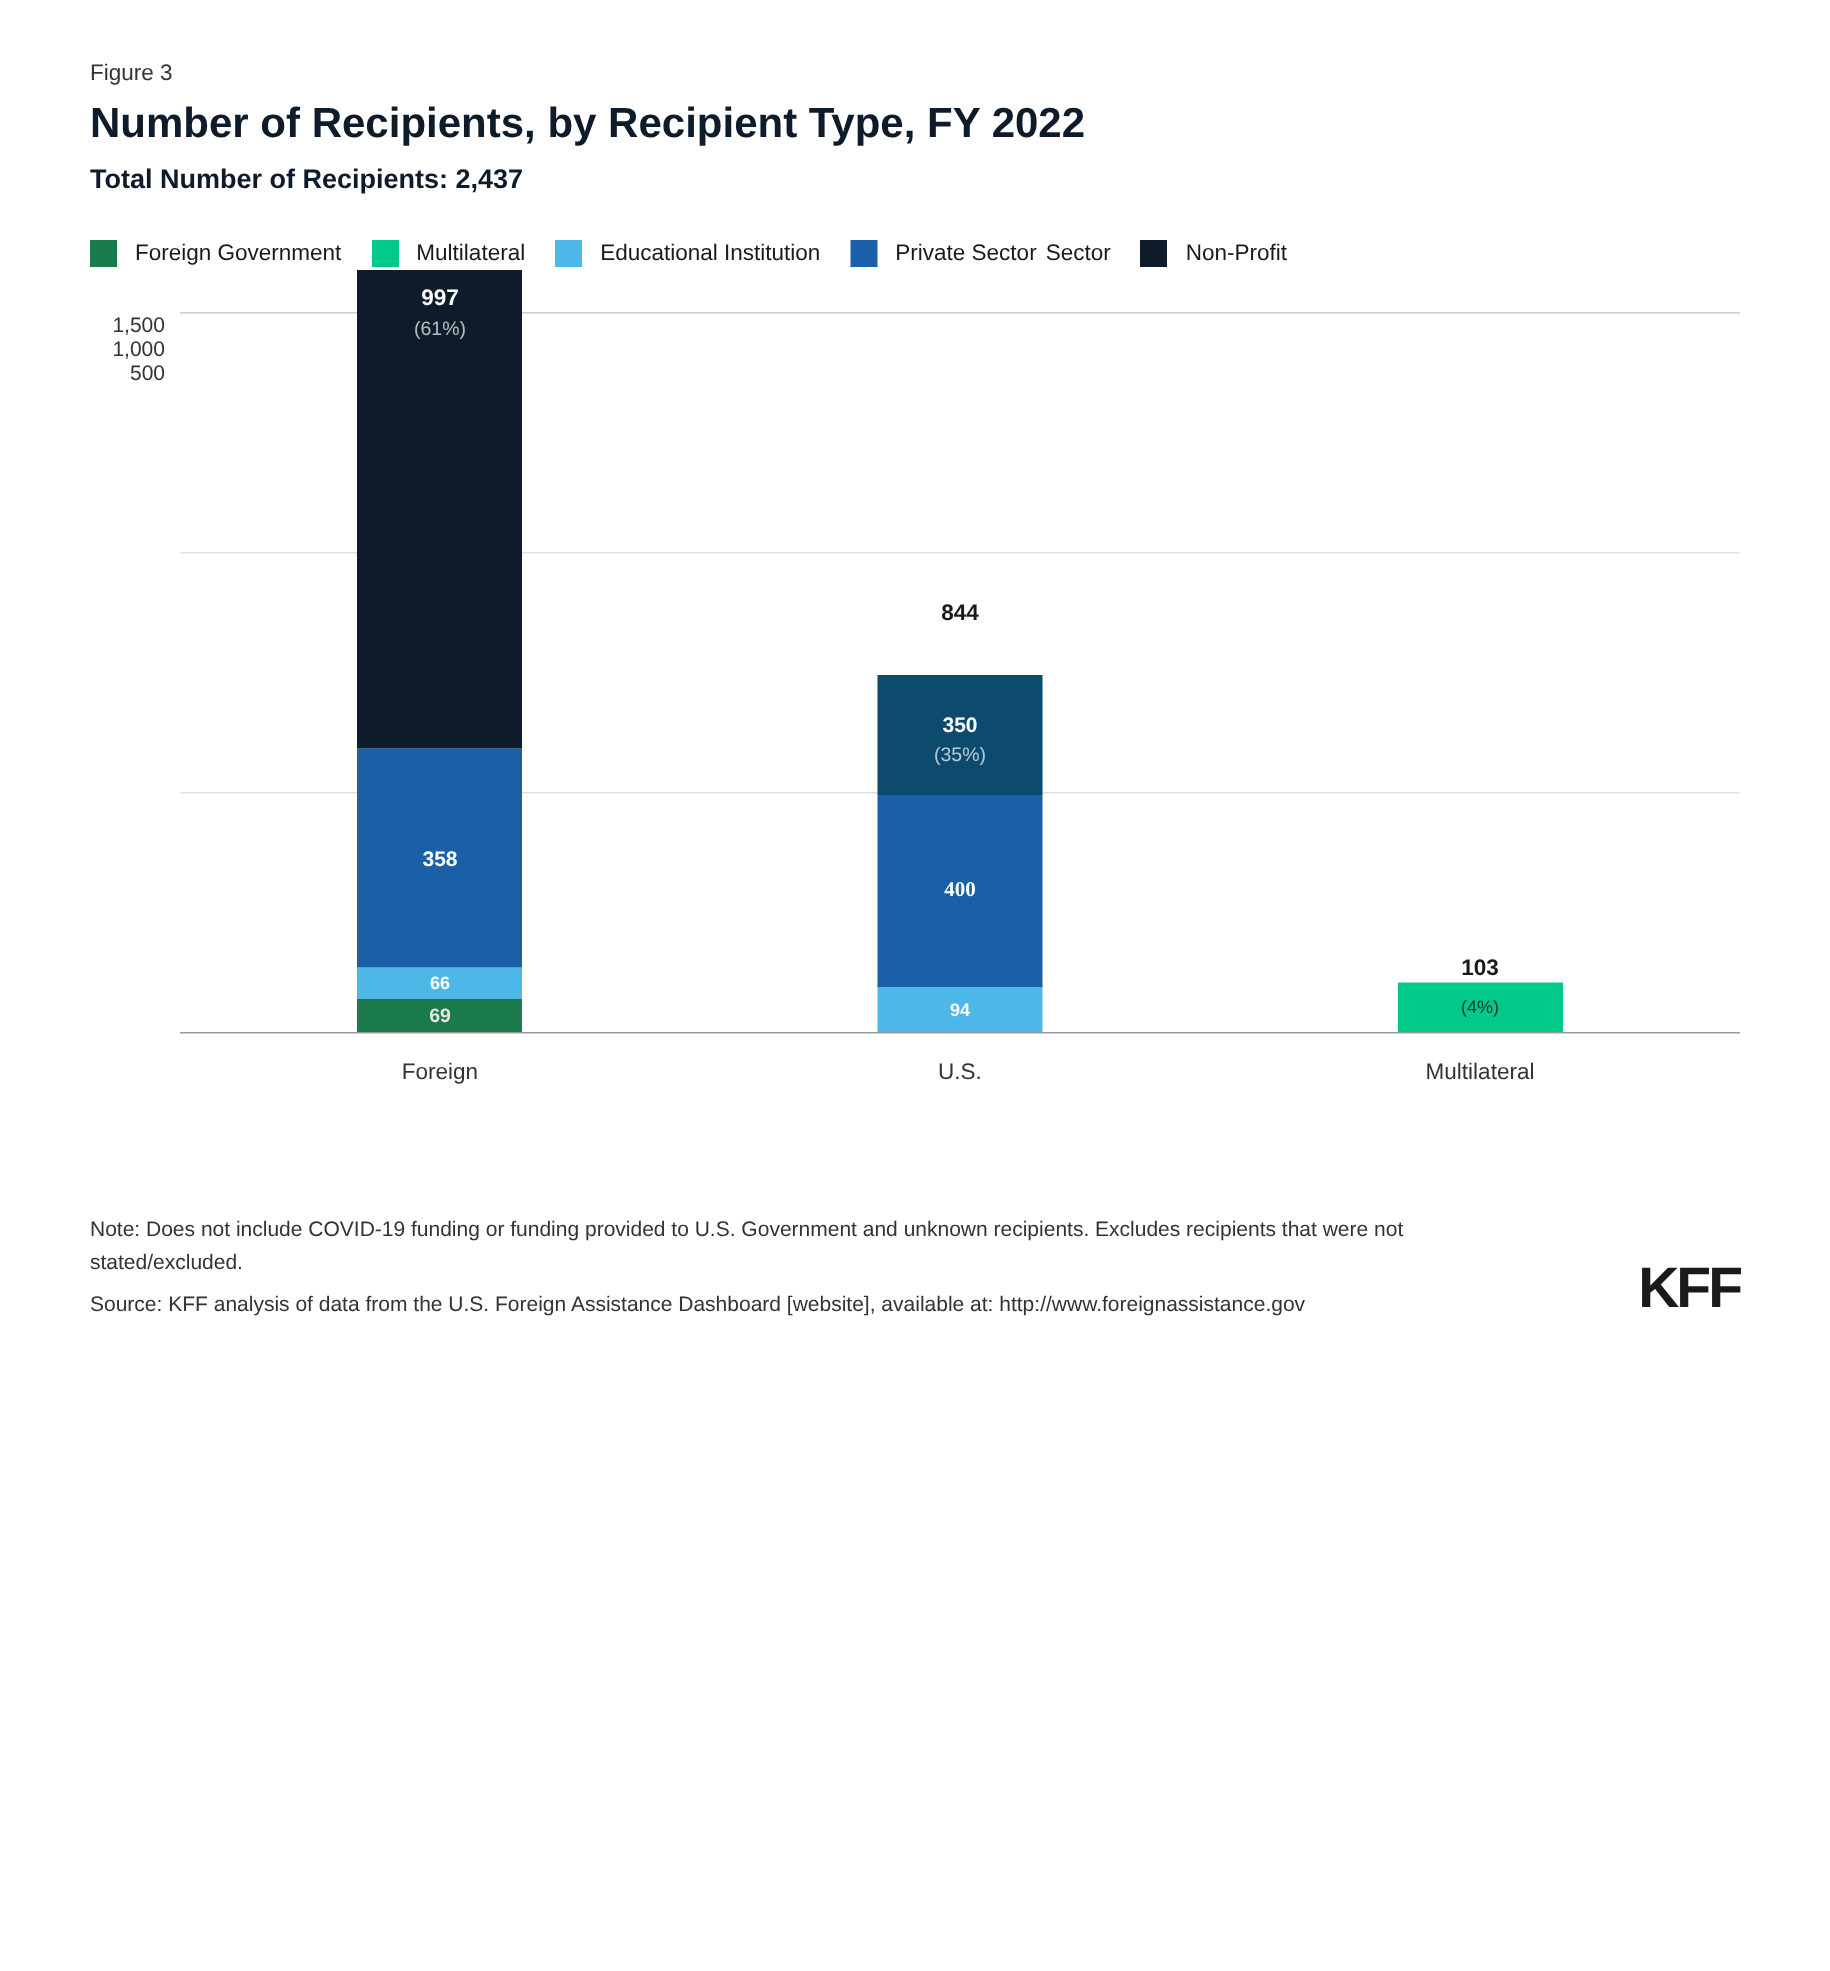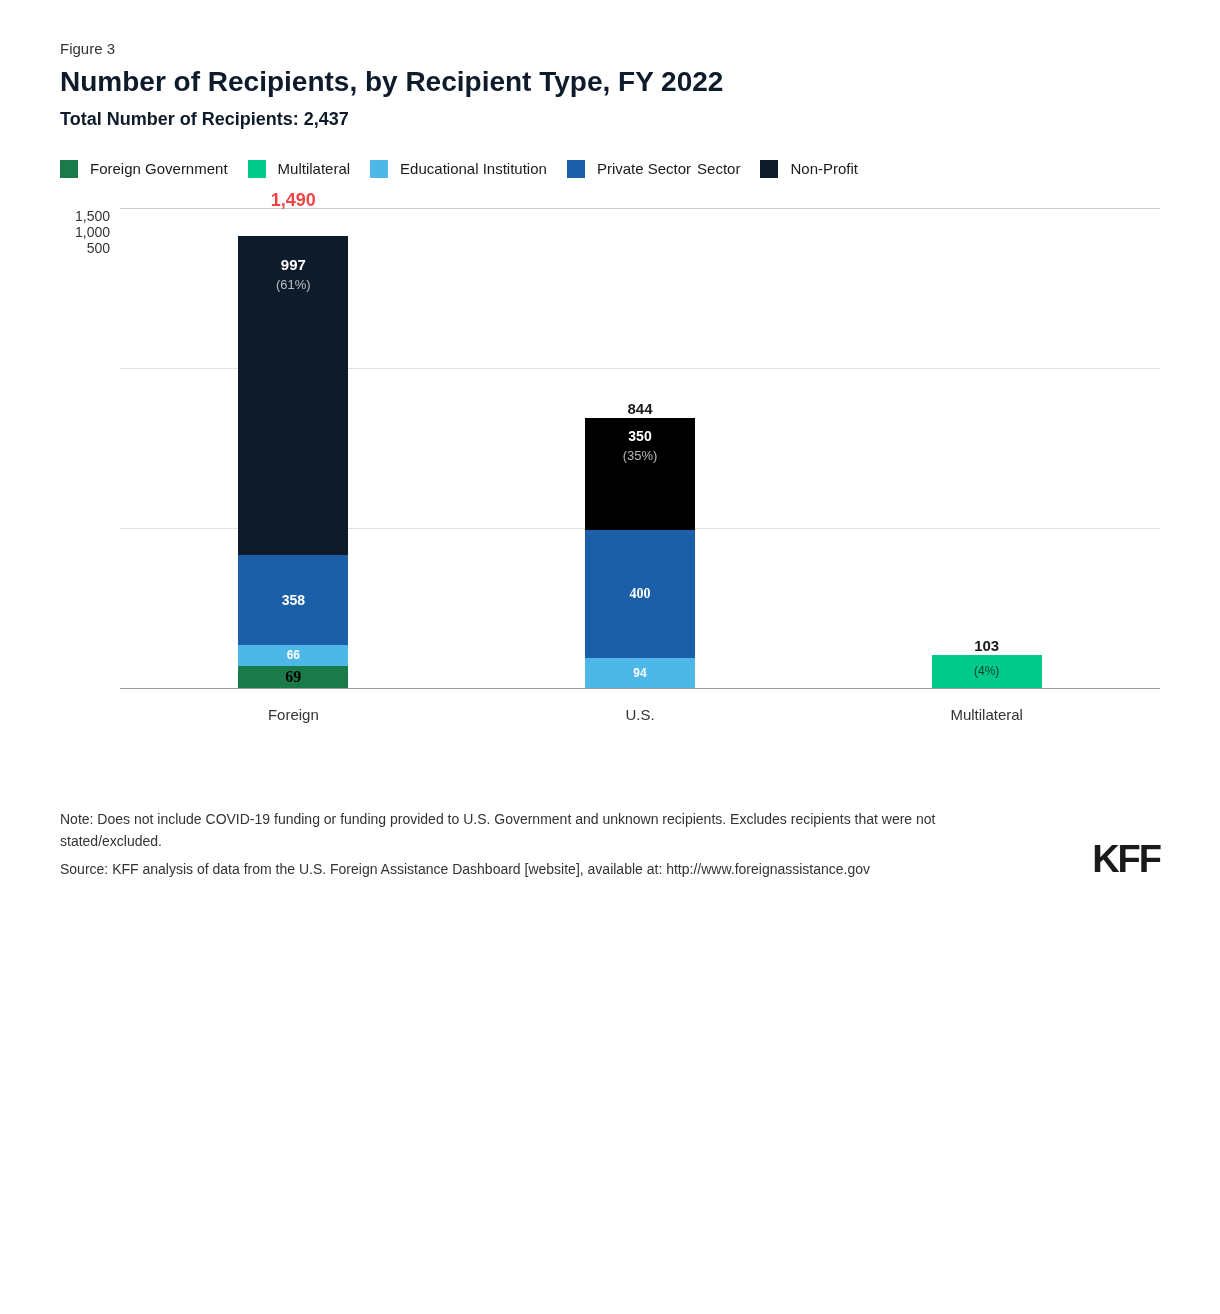--- a/index.html
+++ b/index.html
@@ -131,52 +131,52 @@
     </div>
 
     <div style="display:flex; flex-direction:row; align-items:flex-end; height:480px; position:absolute; left:0; right:0; top:0;">
 
       <div class="bar-group" style="position:relative; display:flex; justify-content:center; align-items:flex-end; flex:1; height:480px;">
 
         <div style="position:absolute; bottom:477px; left:50%; transform:translateX(-50%); font-family:Arial,sans-serif; font-size:18px; font-weight:700; color:#ef4444; white-space:nowrap;margin-top:12px;">1,490</div>
         <div style="width:110px; display:flex; flex-direction:column-reverse; position:relative;">
 
           <div style="background:#1a7a4a; height:22px; position:relative; display:flex; align-items:center; justify-content:center;">
-            <span style="font-family:Liberation Serif, serif;font-size:16px;font-weight:700;color:#000000;">69</span>
+            <span style="font-family:Liberation Sans, sans-serif;font-size:13px;font-weight:700;color:#e5e5e5;">69</span>
           </div>
 
           <div style="background:#4db8e8; height:21px; position:relative; display:flex; align-items:center; justify-content:center;">
             <span style="font-family:Arial,sans-serif;font-size:12px;font-weight:700;color:#fff;">66</span>
           </div>
 
-          <div style="background:#1a5fa8; height:90px; position:relative; display:flex; align-items:center; justify-content:center;">
+          <div style="background:#1a5fa8; height:146px; position:relative; display:flex; align-items:center; justify-content:center;">
             <span style="font-family:Arial,sans-serif;font-size:14px;font-weight:700;color:#fff;">358</span>
           </div>
 
-          <div style="background:#0d1b2a; height:319px; position:relative; display:flex; flex-direction:column; align-items:center; justify-content:flex-start; padding-top:20px;">
+          <div style="background:#0d1b2a; height:319px; position:relative; display:flex; flex-direction:column; align-items:center; justify-content:flex-start; padding-top:10px;">
             <span style="font-family:Arial,sans-serif;font-size:15px;font-weight:700;color:#fff;">997</span>
             <span style="font-family:Arial,sans-serif;font-size:13px;color:rgba(255,255,255,0.7);margin-top:4px;">(61%)</span>
           </div>
         </div>
         <div style="position:absolute; bottom:-35px; left:50%; transform:translateX(-50%); font-family:Arial,sans-serif; font-size:15px; color:#333; white-space:nowrap;">Foreign</div>
       </div>
 
       <div class="bar-group" style="position:relative; display:flex; justify-content:center; align-items:flex-end; flex:1; height:480px;">
         <div style="position:absolute; bottom:271px; left:50%; transform:translateX(-50%); font-family:Arial,sans-serif; font-size:15px; font-weight:700; color:#1a1a1a; white-space:nowrap;">844</div>
         <div style="width:110px; display:flex; flex-direction:column-reverse; position:relative;">
 
           <div style="background:#4db8e8; height:30px; position:relative; display:flex; align-items:center; justify-content:center;">
             <span style="font-family:Arial,sans-serif;font-size:12px;font-weight:700;color:#fff;text-align:right;">94</span>
           </div>
 
           <div style="background:#1a5fa8; height:128px; position:relative; display:flex; align-items:center; justify-content:center;">
             <span style="font-family:Liberation Serif, serif;font-size:14px;font-weight:700;color:#fff;">400</span>
           </div>
 
-          <div style="background:#000000; height:112px; position:relative; display:flex; flex-direction:column; align-items:center; justify-content:flex-start; padding-top:10px;">
+          <div style="background:#0c4a6e; height:80px; position:relative; display:flex; flex-direction:column; align-items:center; justify-content:flex-start; padding-top:25px;">
             <span style="font-family:Arial,sans-serif;font-size:14px;font-weight:700;color:#fff;">350</span>
             <span style="font-family:Arial,sans-serif;font-size:13px;color:rgba(255,255,255,0.7);margin-top:4px;">(35%)</span>
           </div>
         </div>
         <div style="position:absolute; bottom:-35px; left:50%; transform:translateX(-50%); font-family:Arial,sans-serif; font-size:15px; color:#333; white-space:nowrap;">U.S.</div>
       </div>
 
       <div class="bar-group" style="position:relative; display:flex; justify-content:center; align-items:flex-end; flex:1; height:480px;">
         <div style="position:absolute; bottom:34px; left:50%; transform:translateX(-50%); font-family:Arial,sans-serif; font-size:15px; font-weight:700; color:#1a1a1a; white-space:nowrap;">103</div>
         <div style="width:110px; display:flex; flex-direction:column-reverse; position:relative;">

